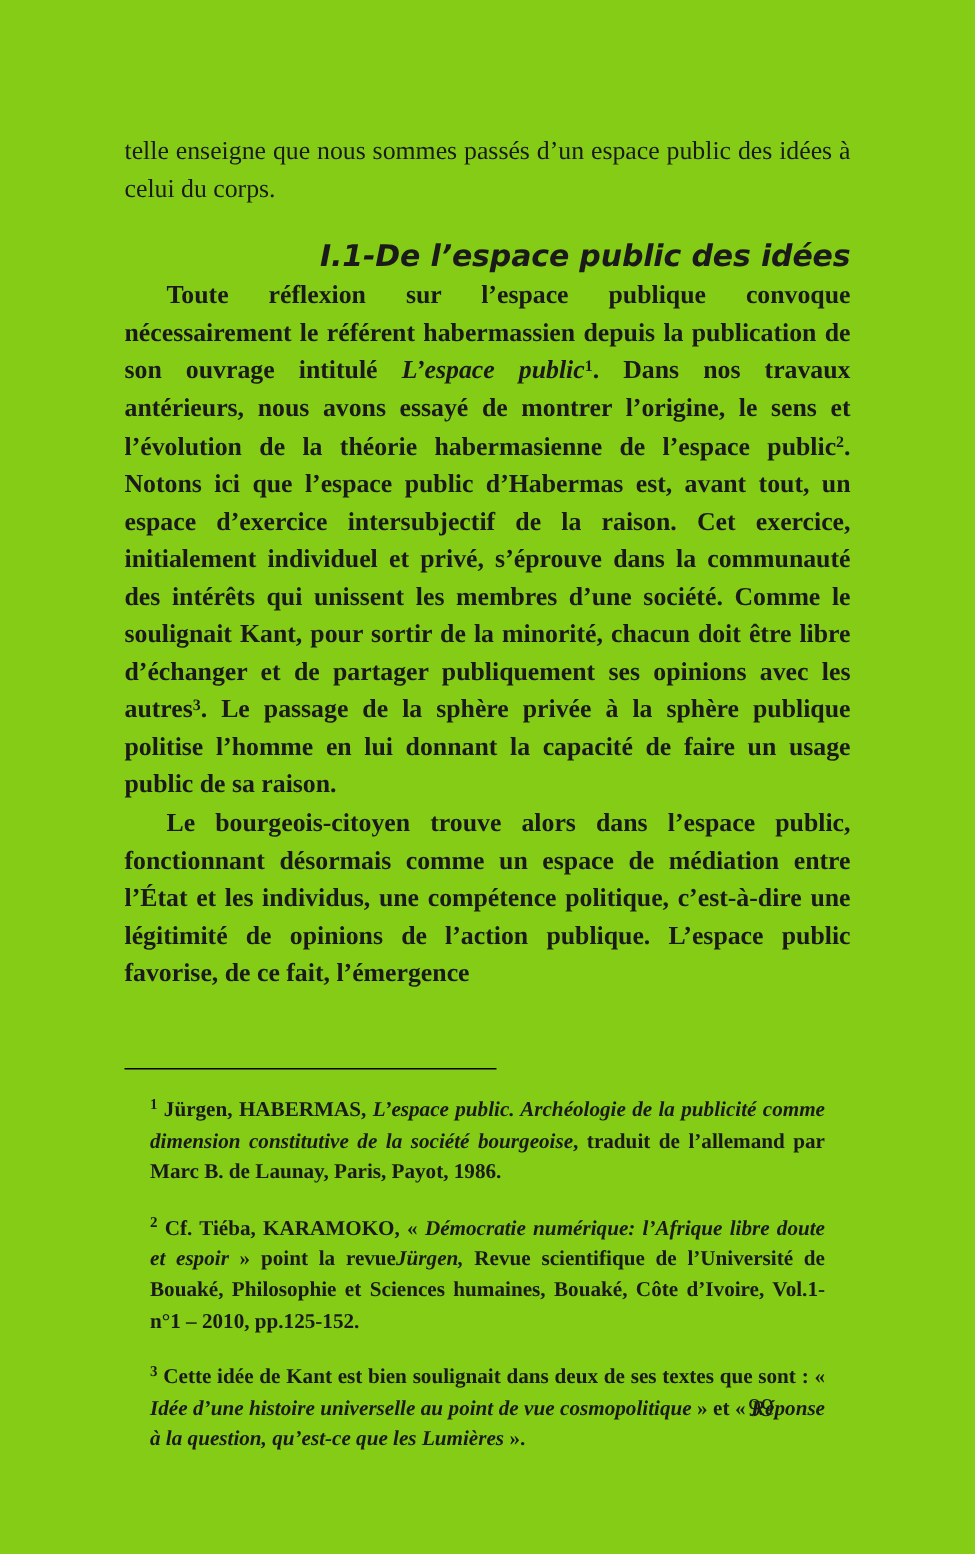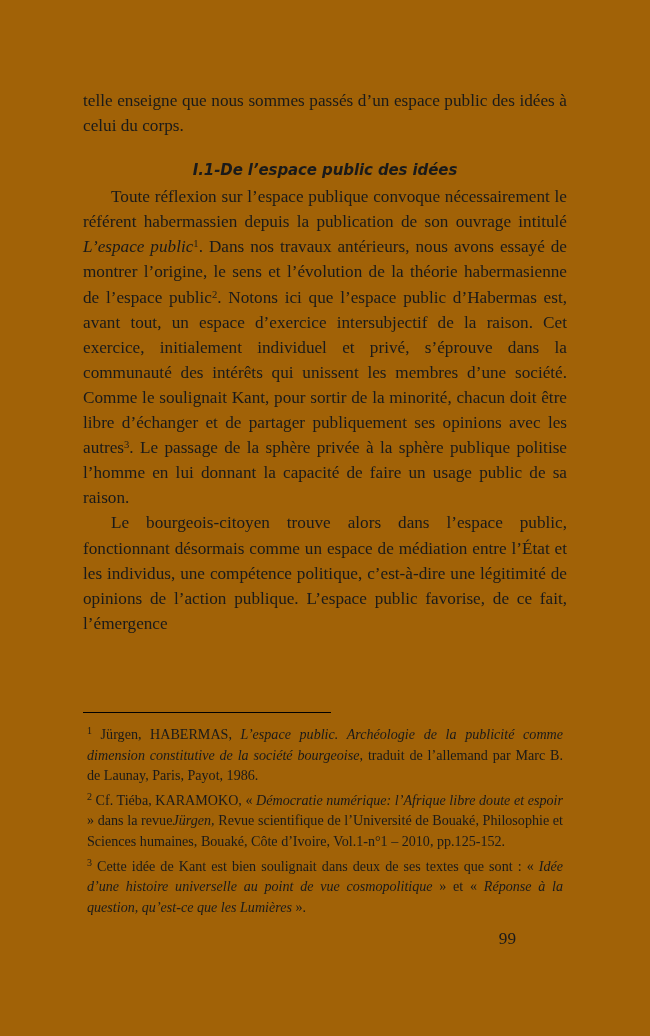--- a/index.html
+++ b/index.html
@@ -4,21 +4,21 @@
 <style>
   html, body {
     margin: 0;
     padding: 0;
     background: #ffffff;
   }
   .page {
     position: relative;
     width: 650px;
     height: 1036px;
-    background: #a16207;
+    background: #84cc16;
     margin: 0 auto;
     overflow: hidden;
     font-family: "Liberation Serif", "DejaVu Serif", serif;
     color: #1a1a1a;
     -webkit-font-smoothing: antialiased;
   }
   .content {
     position: absolute;
     left: 83px;
     top: 88px;
@@ -27,30 +27,31 @@
   .body-par {
     font-size: 17.2px;
     line-height: 25.1px;
     text-align: justify;
     text-justify: inter-word;
     margin: 0;
     hyphens: none;
   }
   .body-par.indent {
     text-indent: 28px;
+    font-weight: bold;
   }
   .section-head {
     font-family: "DejaVu Sans", "Liberation Sans", sans-serif;
     font-weight: bold;
     font-style: italic;
-    font-size: 15px;
+    font-size: 20px;
     line-height: 20px;
     margin: 0;
     letter-spacing: -0.1px;
-    text-align: center;
+    text-align: right;
   }
   .gap-after-intro { height: 22px; }
   .gap-after-head  { height: 4px; }
 
   .fn-block {
     position: absolute;
     left: 83px;
     top: 712px;
     width: 484px;
   }
@@ -58,21 +59,22 @@
     width: 248px;
     height: 0;
     border-top: 1.4px solid #000000;
     margin: 0 0 11px 0;
   }
   .fn-item {
     font-size: 14.1px;
     line-height: 20.6px;
     text-align: justify;
     text-justify: inter-word;
-    margin: 4px;
+    margin: 17px;
+    font-weight: bold;
   }
   .fn-mark {
     font-size: 10px;
     vertical-align: 5px;
     line-height: 0;
   }
   sup.note {
     font-size: 10.6px;
     vertical-align: 5px;
     line-height: 0;
@@ -115,21 +117,21 @@
     </p>
 
   </div>
 
   <div class="fn-block">
 
     <div class="fn-rule"></div>
 
     <p class="fn-item"><span class="fn-mark">1</span><span> Jürgen, HABERMAS, </span><i>L’espace public. Archéologie de la publicité comme dimension constitutive de la société bourgeoise</i><span>, traduit de l’allemand par Marc B. de Launay, Paris, Payot, 1986.</span></p>
 
-    <p class="fn-item"><span class="fn-mark">2</span><span> Cf. Tiéba, KARAMOKO, « </span><i>Démocratie numérique: l’Afrique libre doute et espoir</i><span> » dans la revue</span><i>Jürgen,</i><span> Revue scientifique de l’Université de Bouaké, Philosophie et Sciences humaines, Bouaké, Côte d’Ivoire, Vol.1-n°1 – 2010, pp.125-152.</span></p>
+    <p class="fn-item"><span class="fn-mark">2</span><span> Cf. Tiéba, KARAMOKO, « </span><i>Démocratie numérique: l’Afrique libre doute et espoir</i><span> » point la revue</span><i>Jürgen,</i><span> Revue scientifique de l’Université de Bouaké, Philosophie et Sciences humaines, Bouaké, Côte d’Ivoire, Vol.1-n°1 – 2010, pp.125-152.</span></p>
 
     <p class="fn-item"><span class="fn-mark">3</span><span> Cette idée de Kant est bien soulignait dans deux de ses textes que sont : « </span><i>Idée d’une histoire universelle au point de vue cosmopolitique</i><span> » et « </span><i>Réponse à la question, qu’est-ce que les Lumières</i><span> ».</span></p>
 
   </div>
 
   <div class="folio">
     <span>99</span>
   </div>
 
 </div>

